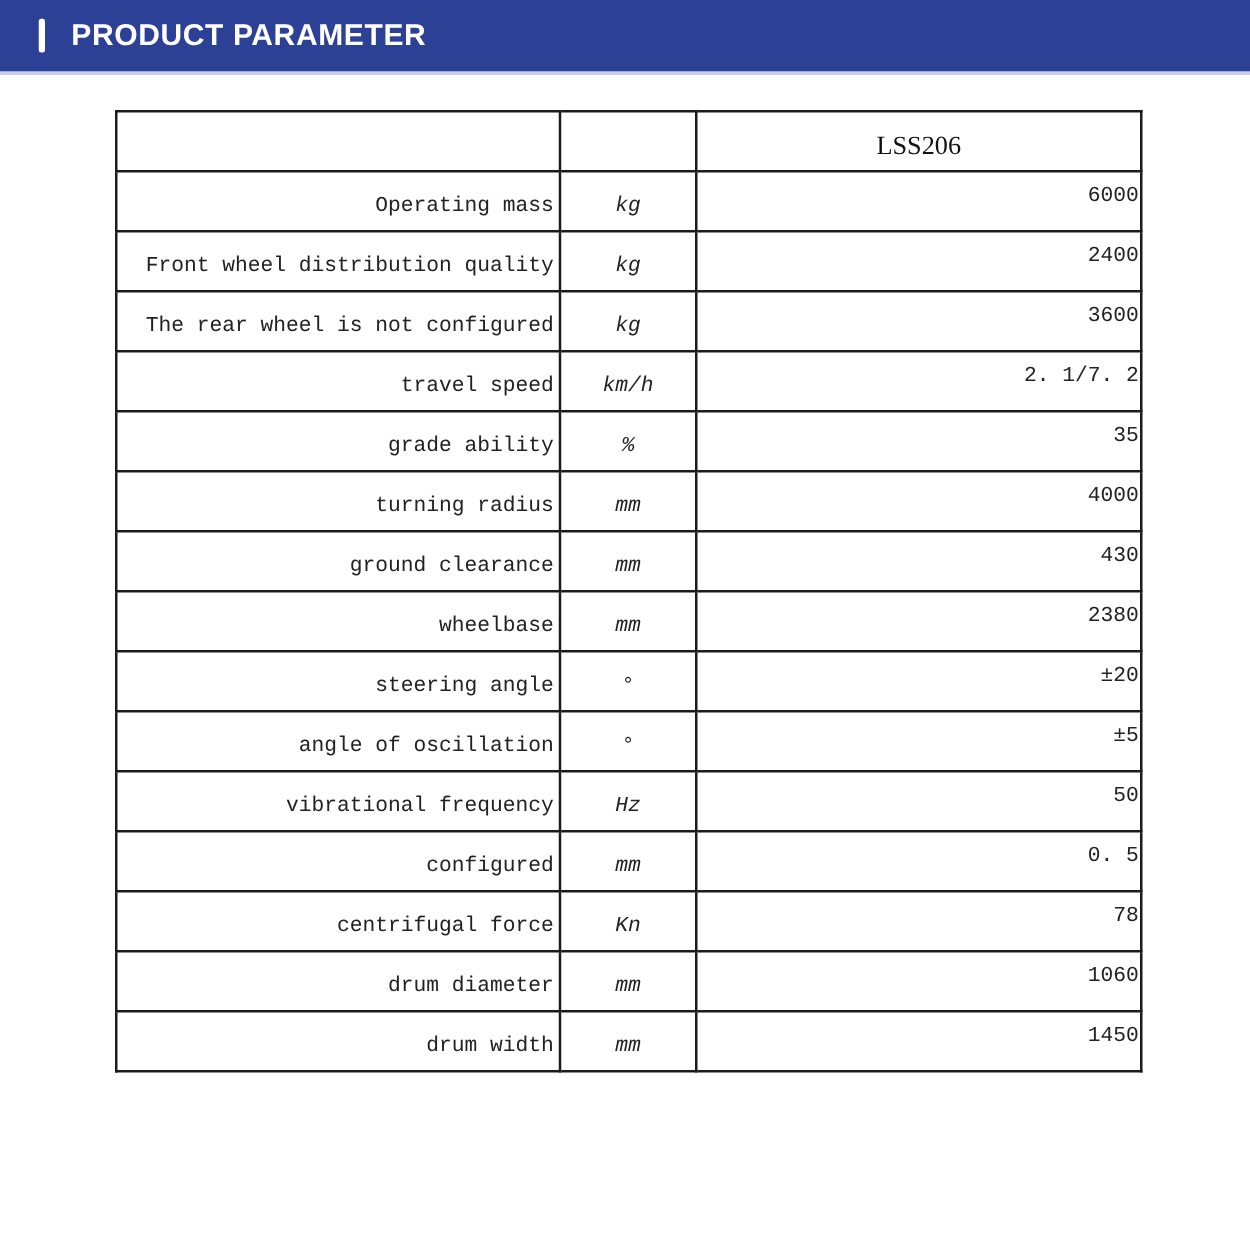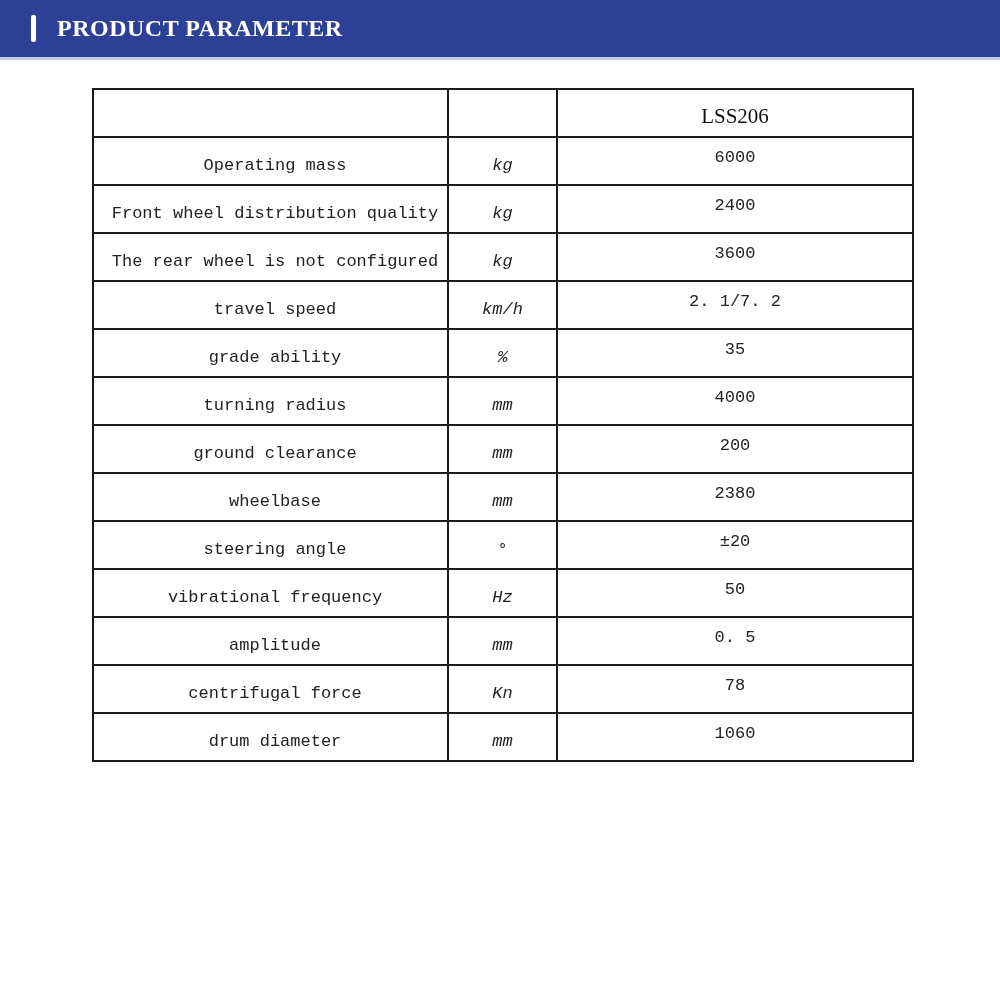--- a/index.html
+++ b/index.html
@@ -30,21 +30,21 @@
     background: #ffffff;
     border-radius: 2px;
     margin-left: 31px;
   }
   .header-title {
     color: #ffffff;
     font-size: 24px;
     font-weight: bold;
     letter-spacing: 0.5px;
     margin-left: 21px;
-    font-family: Liberation Serif, serif;
+    font-family: Liberation Sans, sans-serif;
   }
 
   
   .table-wrap {
     position: absolute;
     left: 92px;
     top: 88px;
   }
   table.param-table {
     border-collapse: collapse;
@@ -70,37 +70,37 @@
     text-align: center;
     vertical-align: middle;
     font-family: "Liberation Serif", serif;
     font-size: 21px;
     padding-top: 8px;
     color: #111111;
   }
 
   
   .param-table td.cell-label {
-    text-align: center;
+    text-align: right;
     vertical-align: middle;
     padding: 9px 4px 0 13px;
     font-size: 17px;
     white-space: nowrap;
   }
   
   .param-table td.cell-unit {
     text-align: center;
     vertical-align: middle;
     padding-top: 9px;
     font-size: 17px;
     font-style: italic;
   }
   
   .param-table td.cell-value {
-    text-align: center;
+    text-align: right;
     vertical-align: middle;
     padding-bottom: 9px;
     font-size: 17px;
     white-space: pre;
   }
 </style>
 </head>
 <body>
 
 <div class="header-bar">
@@ -150,47 +150,57 @@
           <td class="cell-value">35</td>
         </tr>
         <tr>
           <td class="cell-label">turning radius</td>
           <td class="cell-unit">mm</td>
           <td class="cell-value">4000</td>
         </tr>
         <tr>
           <td class="cell-label">ground clearance</td>
           <td class="cell-unit">mm</td>
-          <td class="cell-value">200</td>
+          <td class="cell-value">430</td>
         </tr>
         <tr>
           <td class="cell-label">wheelbase</td>
           <td class="cell-unit">mm</td>
           <td class="cell-value">2380</td>
         </tr>
         <tr>
           <td class="cell-label">steering angle</td>
           <td class="cell-unit">°</td>
           <td class="cell-value">±20</td>
         </tr>
         <tr>
+          <td class="cell-label">angle of oscillation</td>
+          <td class="cell-unit">°</td>
+          <td class="cell-value">±5</td>
+        </tr>
+        <tr>
           <td class="cell-label">vibrational frequency</td>
           <td class="cell-unit">Hz</td>
           <td class="cell-value">50</td>
         </tr>
         <tr>
-          <td class="cell-label">amplitude</td>
+          <td class="cell-label">configured</td>
           <td class="cell-unit">mm</td>
           <td class="cell-value">0. 5</td>
         </tr>
         <tr>
           <td class="cell-label">centrifugal force</td>
           <td class="cell-unit">Kn</td>
           <td class="cell-value">78</td>
         </tr>
         <tr>
           <td class="cell-label">drum diameter</td>
           <td class="cell-unit">mm</td>
           <td class="cell-value">1060</td>
         </tr>
+        <tr>
+          <td class="cell-label">drum width</td>
+          <td class="cell-unit">mm</td>
+          <td class="cell-value">1450</td>
+        </tr>
       </tbody>
   </table>
 </div>
 
 </body></html>

